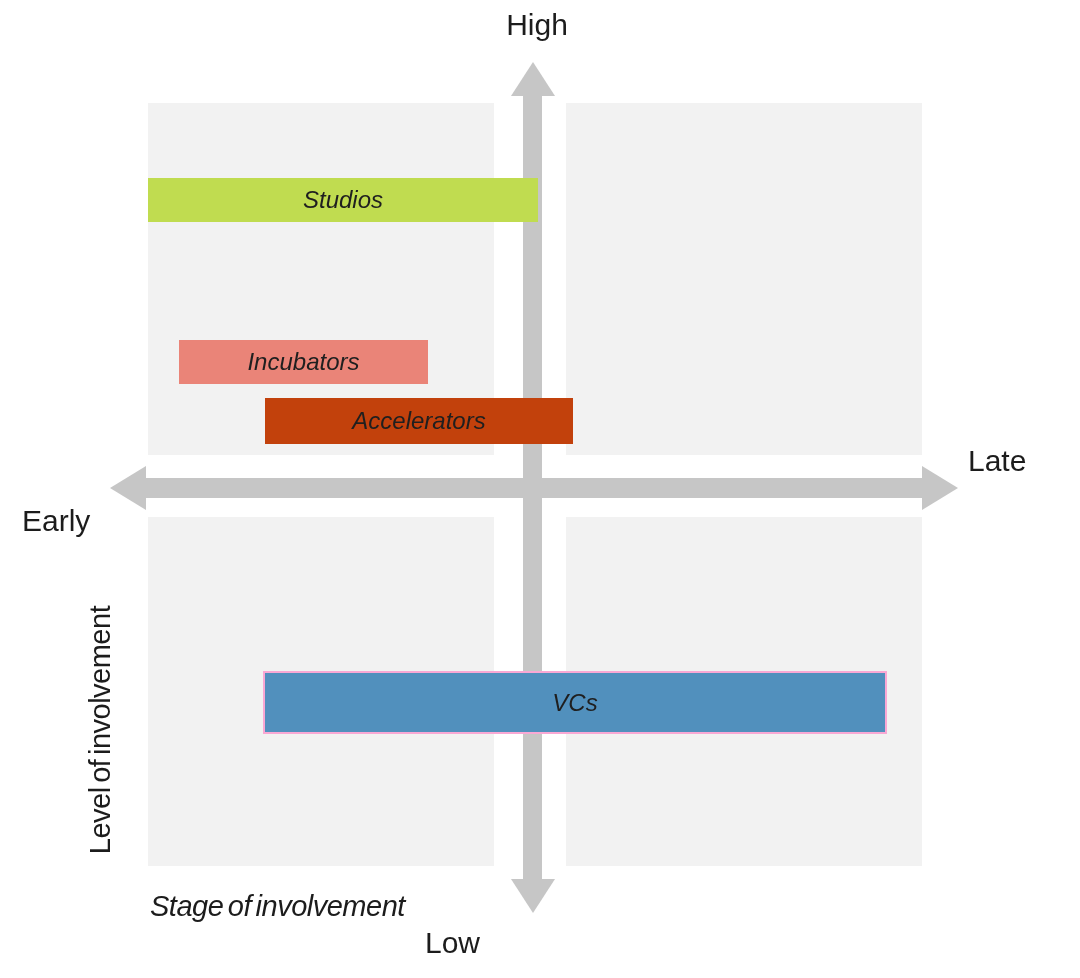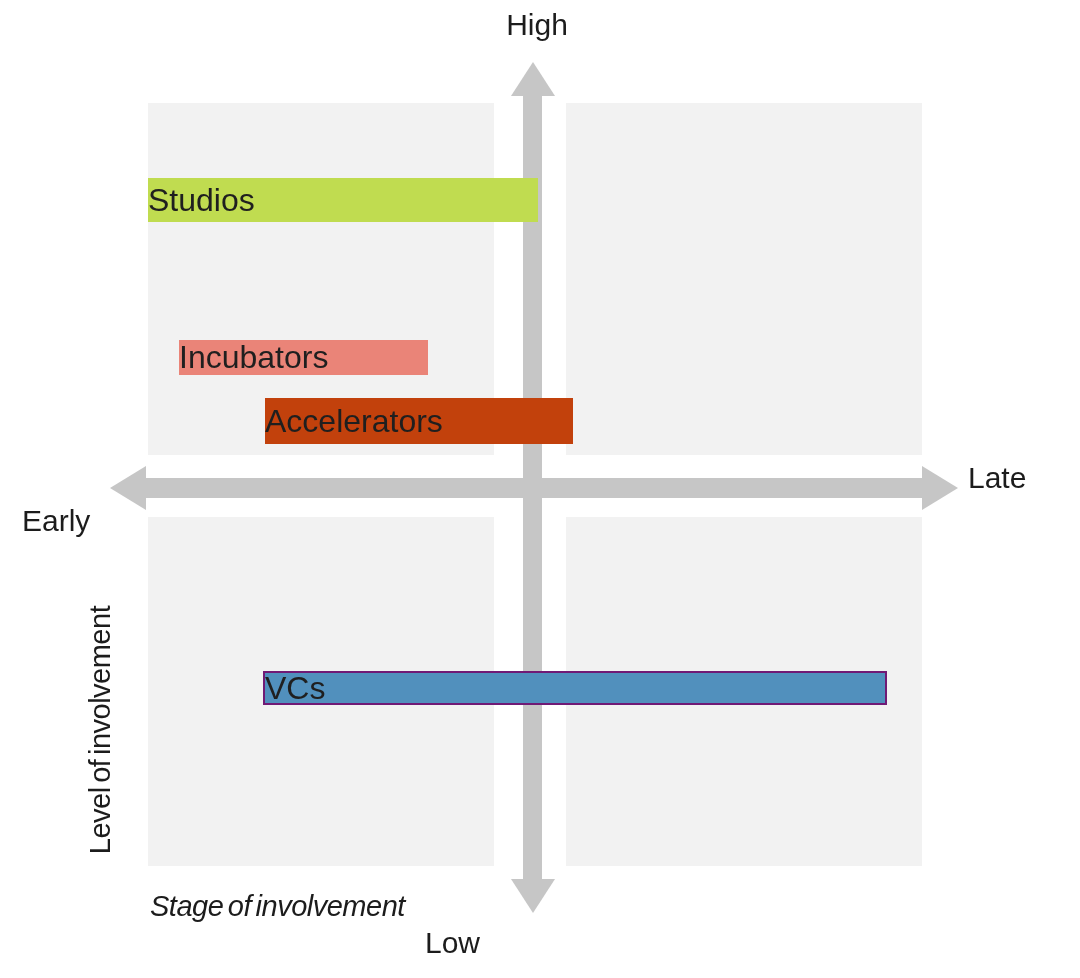--- a/index.html
+++ b/index.html
@@ -48,42 +48,43 @@
     border-top: 22px solid transparent;
     border-bottom: 22px solid transparent;
     border-left: 36px solid #c6c6c6;
   }
 
   
   .axis-end { position: absolute; font-size: 30px; line-height: 34px; }
   .lbl-high { left: 443px; top: 8px;  width: 188px; text-align: center; }
   .lbl-low  { left: 425px; top: 926px; width: 188px; }
   .lbl-early { left: 22px;  top: 470px; margin-top: 34px; }
-  .lbl-late  { left: 968px; top: 461px; }
+  .lbl-late  { left: 968px; top: 444px; }
 
   
   .axis-title { font-size: 29px; letter-spacing: -0.5px; word-spacing: -3px; white-space: nowrap; }
   .title-y {
     position: absolute; left: 100px; top: 730px;
     transform: translate(-50%, -50%) rotate(-90deg);
   }
   .title-x { position: absolute; left: 150px; top: 890px; font-style: italic; }
 
   
   .bar {
     position: absolute;
-    display: flex; align-items: center; 
-    font-size: 32px; color: #1f1f1f;
+    display: flex; align-items: center; justify-content: center;
+    font-size: 24px; color: #1f1f1f;
     z-index: 3;
+    font-style: italic;
   }
   .bar-studios      { left: 148px; top: 178px; width: 390px; height: 44px; background: #c0dc50; }
-  .bar-incubators   { left: 179px; top: 340px; width: 249px; height: 35px; background: #ea8478; }
+  .bar-incubators   { left: 179px; top: 340px; width: 249px; height: 44px; background: #ea8478; }
   .bar-accelerators { left: 265px; top: 398px; width: 308px; height: 46px; background: #c2410c; }
-  .bar-vcs          { left: 263px; top: 671px; width: 624px; height: 34px; background: #5190bd;
-                      border: 2px solid #701a75; box-sizing: border-box; }
+  .bar-vcs          { left: 263px; top: 671px; width: 624px; height: 63px; background: #5190bd;
+                      border: 2px solid #f9a8d4; box-sizing: border-box; }
 </style>
 </head>
 <body>
 
 <div class="canvas">
 
   <div class="panel panel-tl"></div>
   <div class="panel panel-tr"></div>
   <div class="panel panel-bl"></div>
   <div class="panel panel-br"></div>

